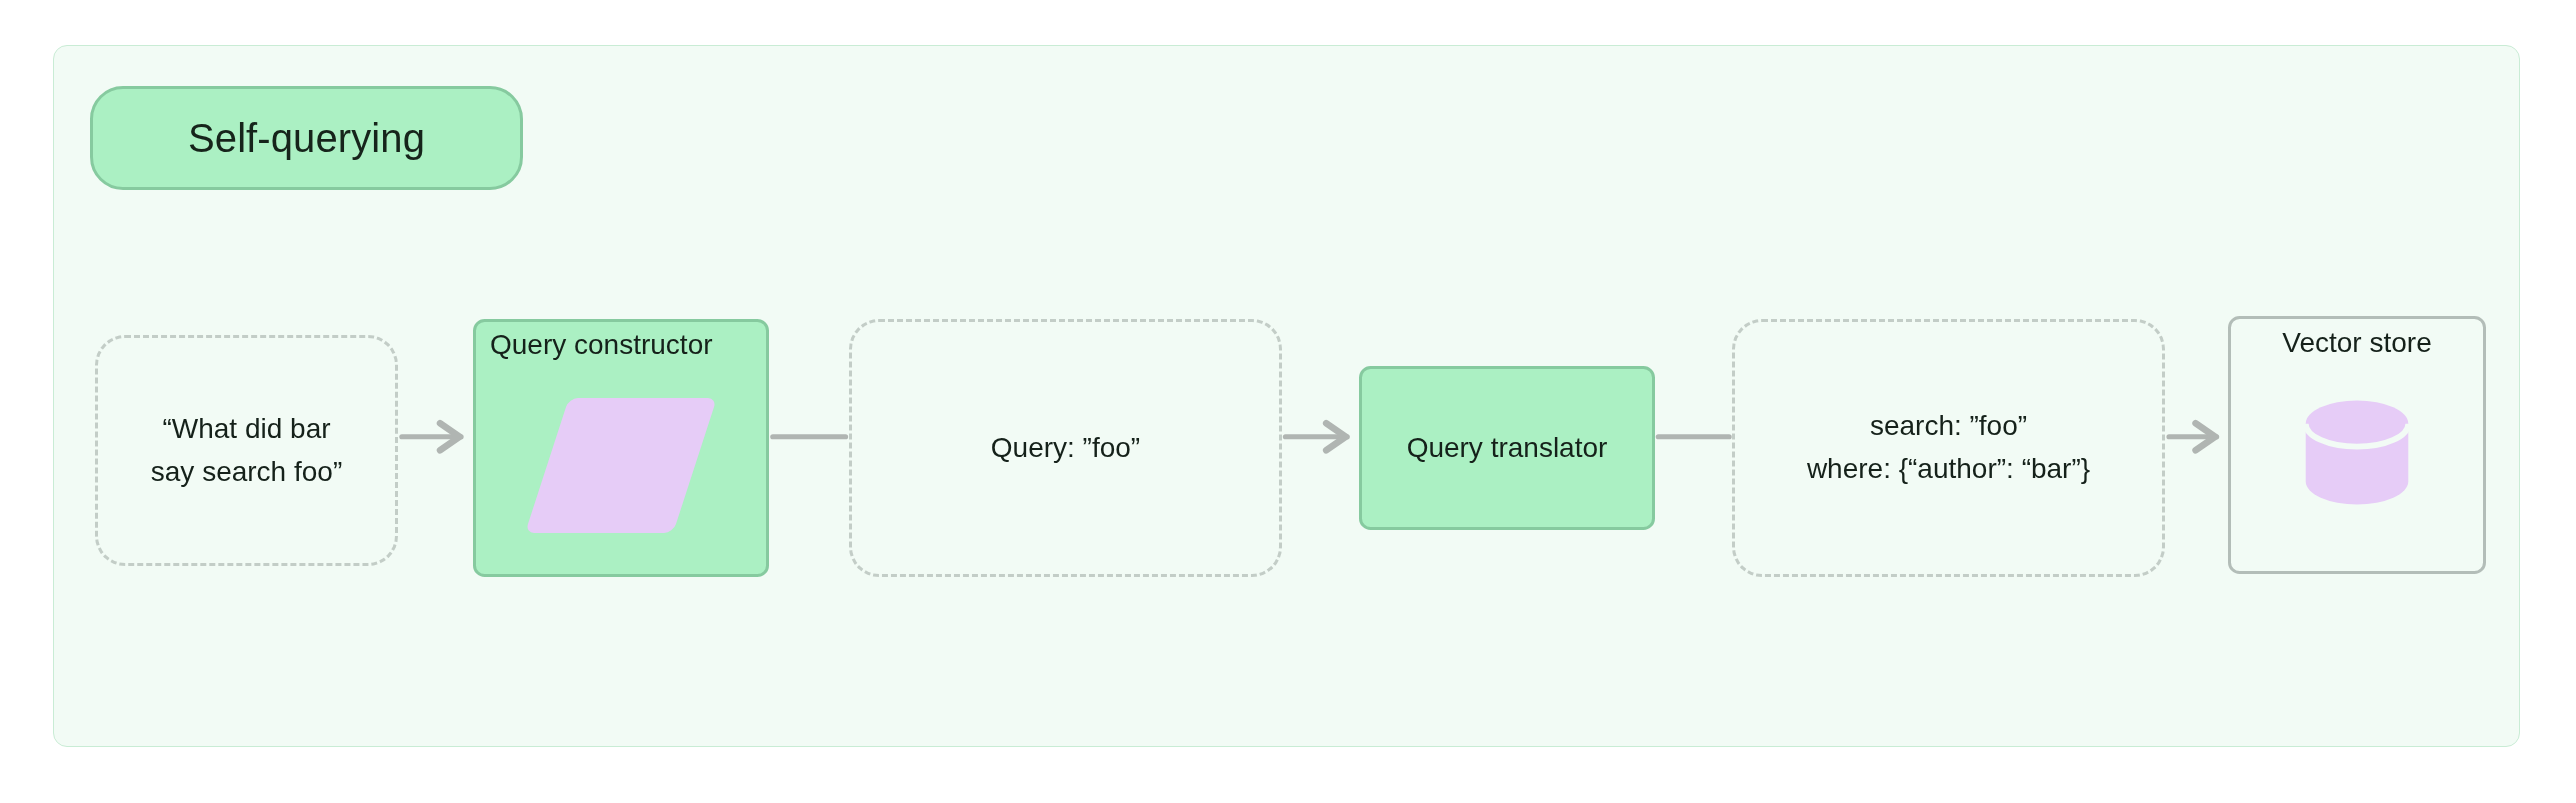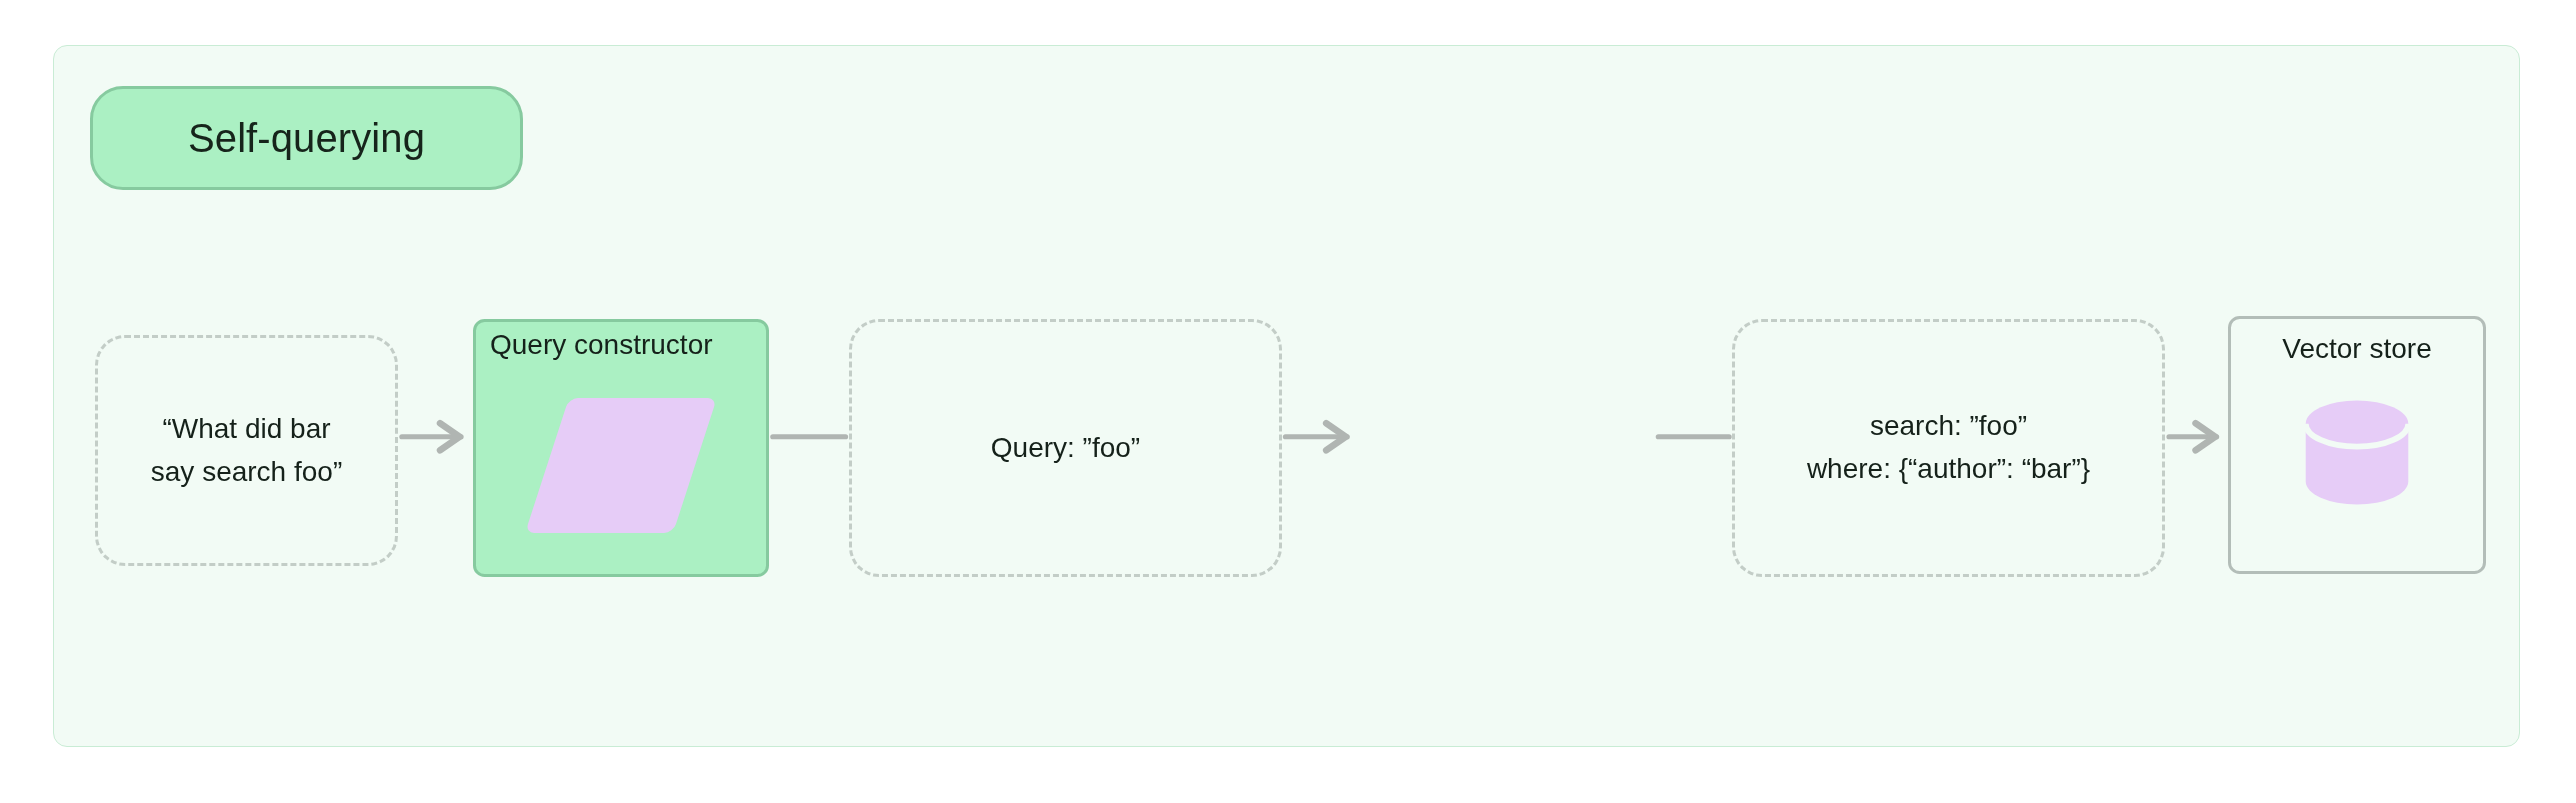--- a/index.html
+++ b/index.html
@@ -95,21 +95,21 @@
   }
 
   
   .node.outlined {
     background: transparent;
     border: 3.2px solid #b3bdb8;
     border-radius: 11.6px;
     flex-direction: column;
     align-items: center;
     justify-content: flex-start;
-    padding-top: 15px;
+    padding-top: 9px;
   }
 
   
   #node-question   { left: 95px;  top: 335px; width: 303px;  height: 231px; }
   #node-constructor{ left: 473px;  top: 319px; width: 296px;  height: 258px; }
   #node-query      { left: 849px; top: 319px; width: 433px;  height: 258px; text-align: center; }
   #node-translator { left: 1359px; top: 366px; width: 296px;  height: 164px; }
   #node-search     { left: 1732px; top: 319px; width: 433px;  height: 258px; }
   #node-vectorstore{ left: 2228px; top: 316px; width: 258px;  height: 258px; }
 
@@ -183,20 +183,23 @@
     <span class="node-label">Query constructor</span>
     <span class="parallelogram-wrap">
       <span class="parallelogram"></span>
     </span>
   </div>
 
   <div class="node dashed" id="node-query">
     <span class="line">Query: ”foo”</span>
   </div>
 
+  <div class="node process" id="node-translator">
+    <span class="node-label">Query translator</span>
+  </div>
 
   <div class="node dashed" id="node-search">
     <span class="line">search: ”foo”</span>
     <span class="line">where: {“author”: “bar”}</span>
   </div>
 
   <div class="node outlined" id="node-vectorstore">
     <span class="node-label">Vector store</span>
     <span class="cylinder-wrap">
       <svg width="116" height="109" viewBox="0 0 180 170" xmlns="http://www.w3.org/2000/svg">

